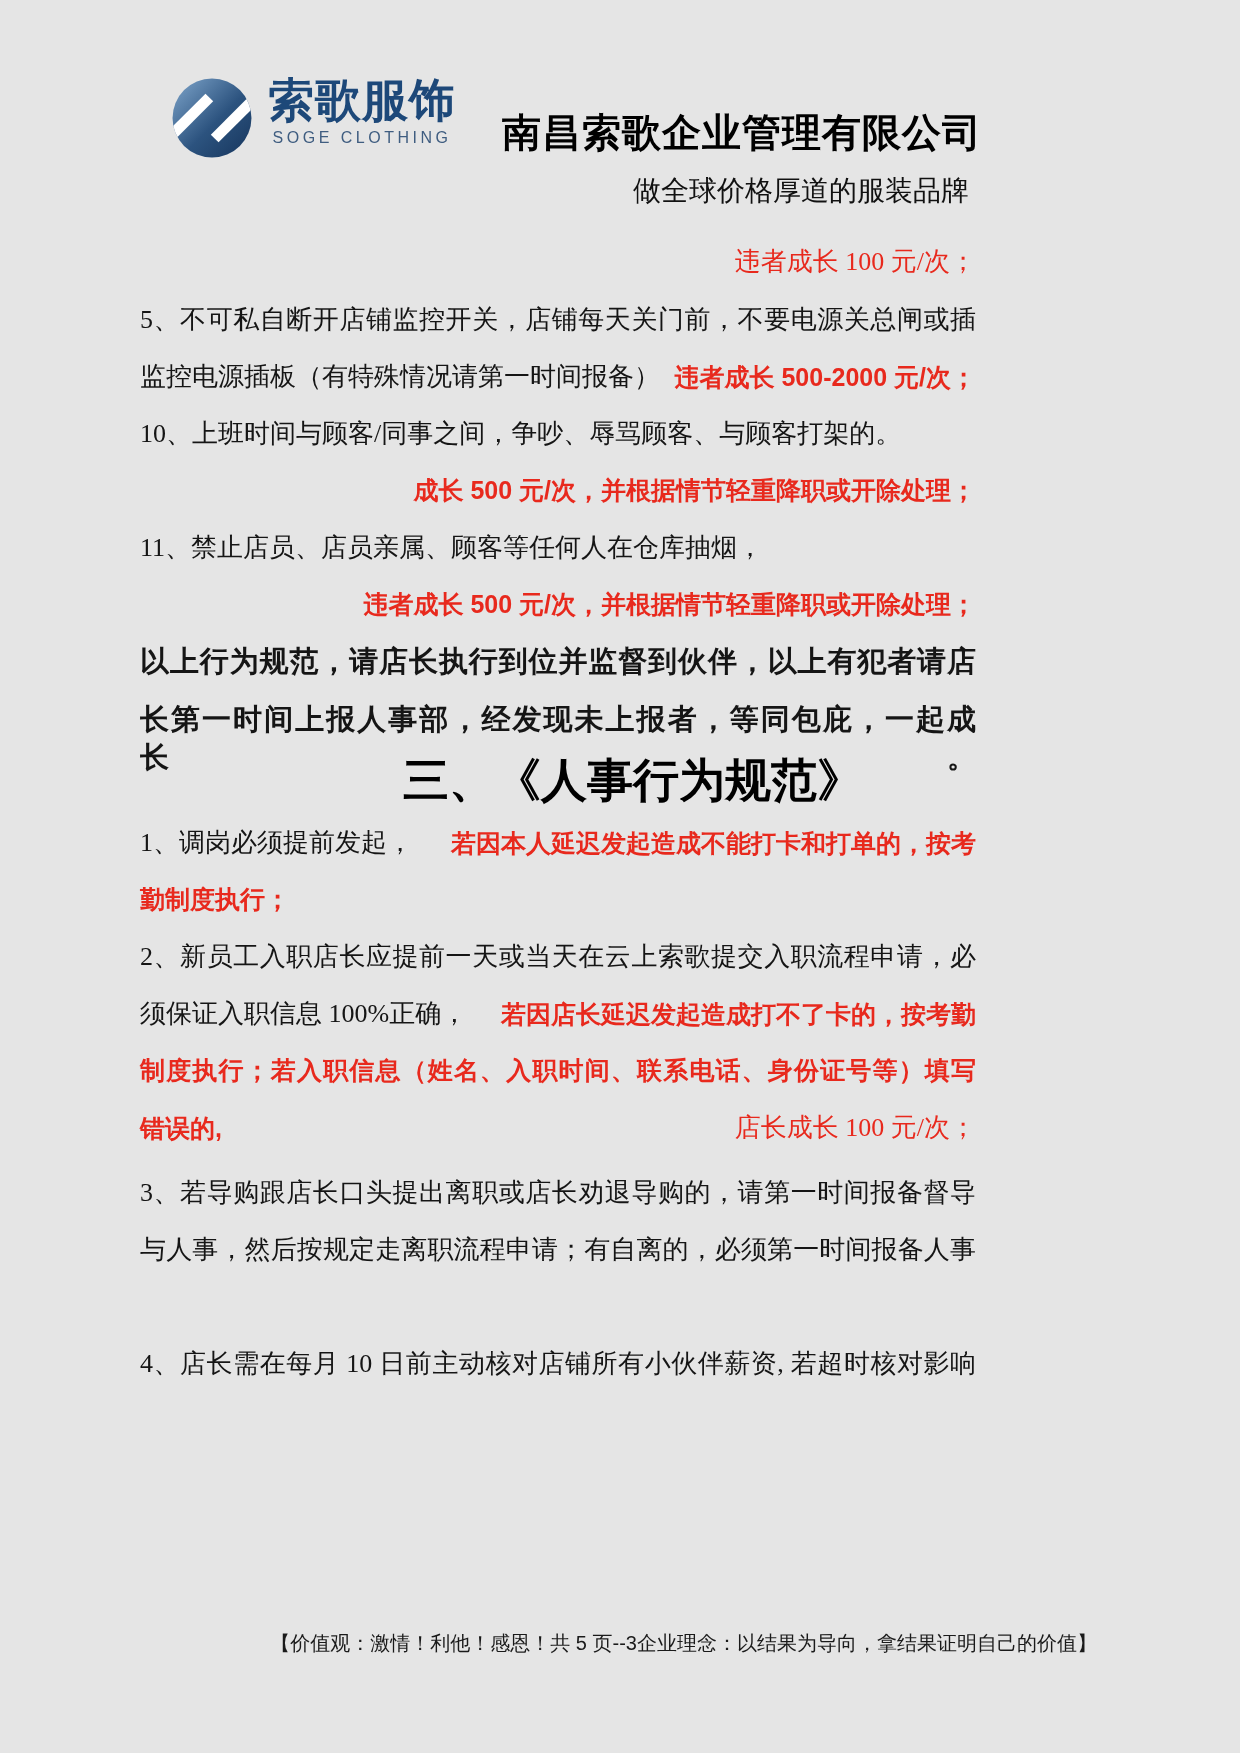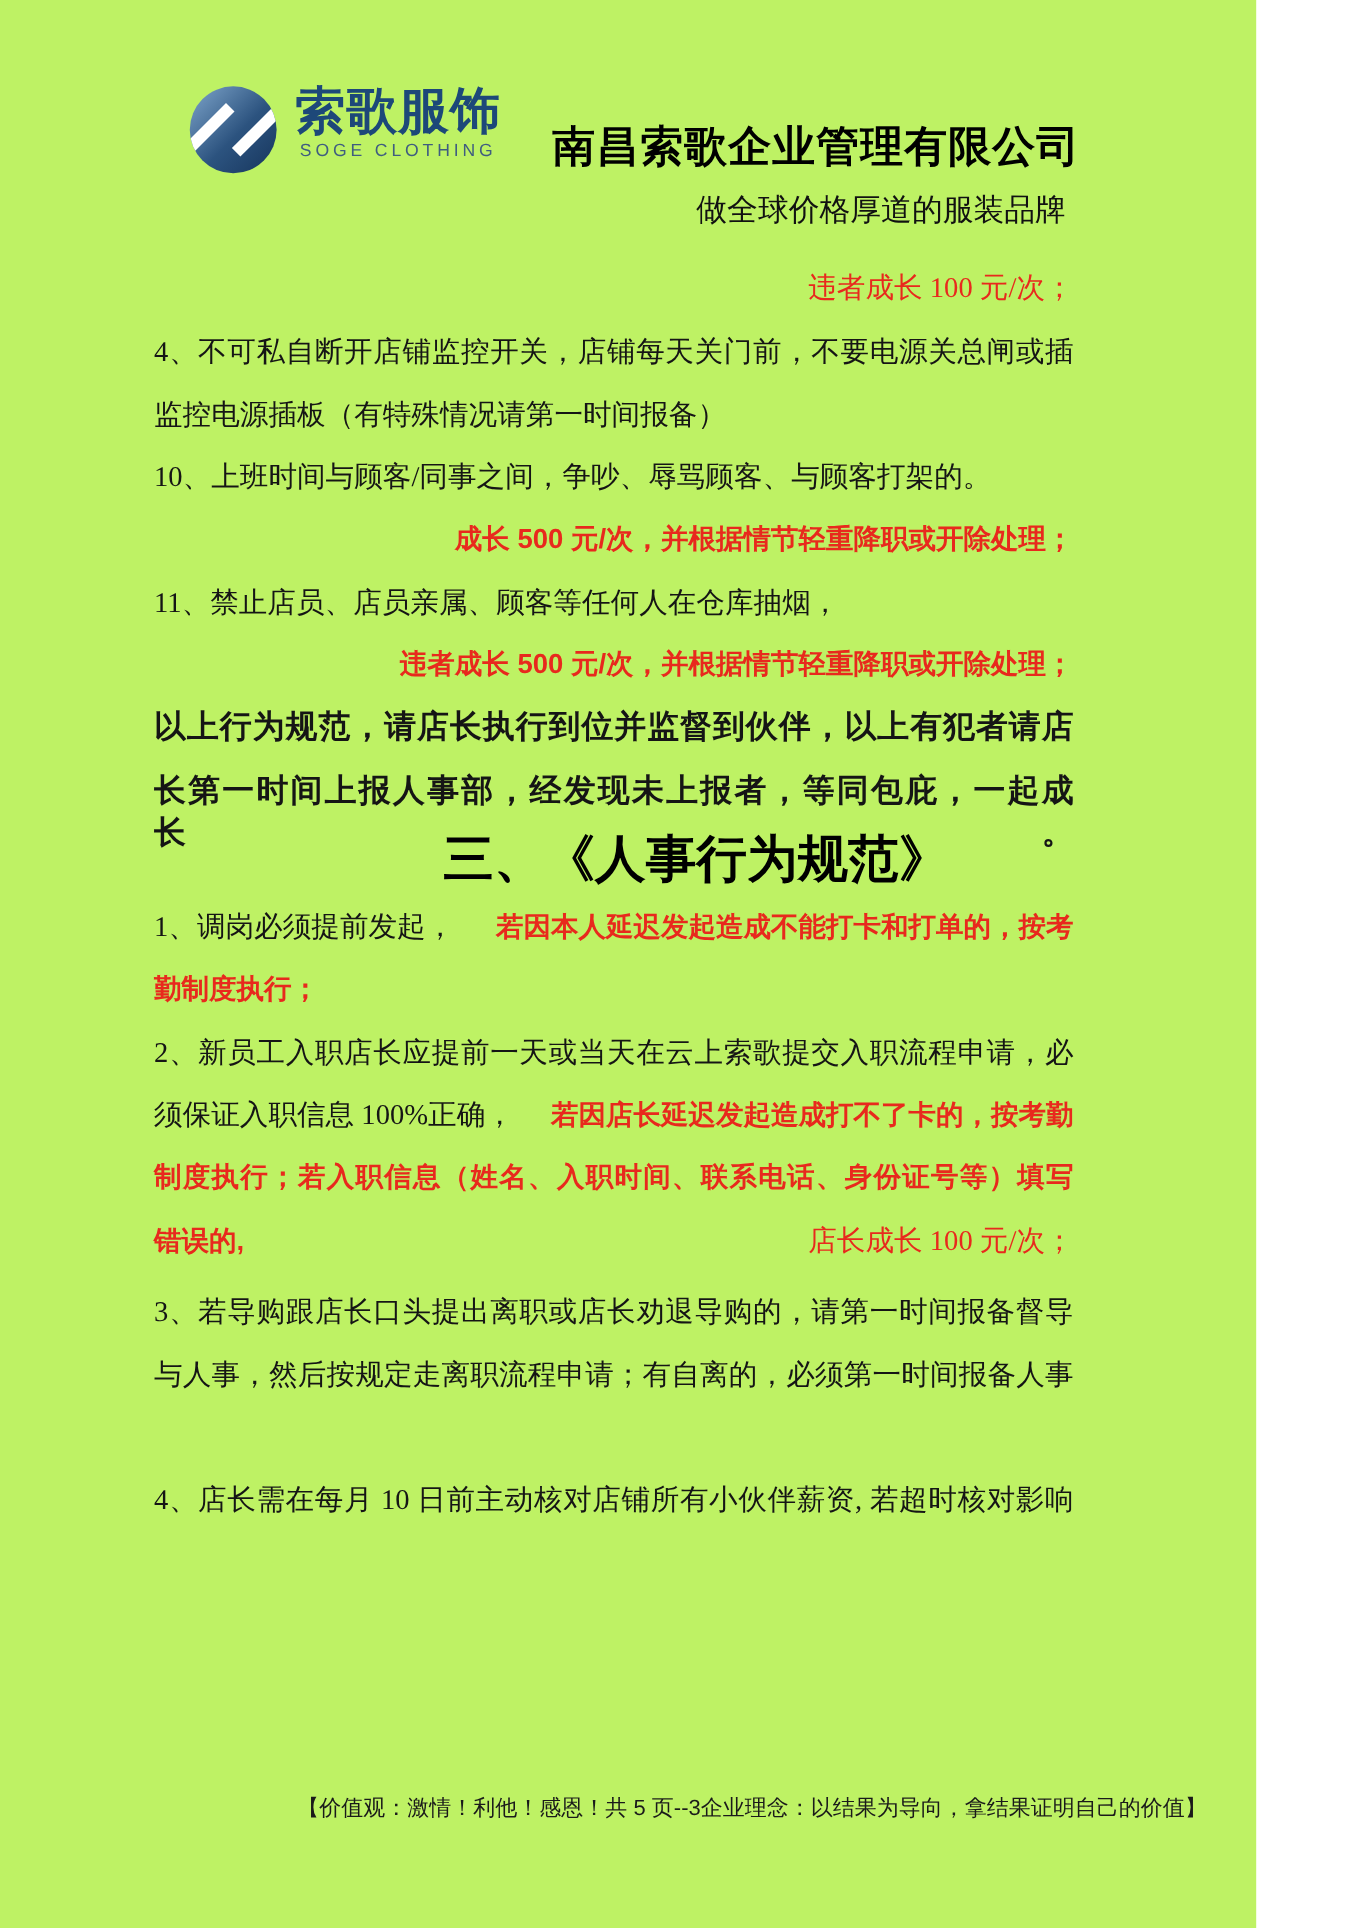--- a/index.html
+++ b/index.html
@@ -3,22 +3,22 @@
 <meta charset="utf-8">
 <style>
   :root{
     --red:#e8291d;
     --ink:#151515;
     --brand:#1d4879;
   }
   html,body{margin:0;padding:0;background:#fff;}
   .page{
     position:relative;
-    width:1142px;height:1753px;
-    background:#bef264;
+    width:1240px;height:1753px;
+    background:#e5e5e5;
     overflow:hidden;
     font-family:"Liberation Serif","DejaVu Serif",serif;
     color:var(--ink);
   }
   
   .logo-block{position:absolute;left:170px;top:76px;display:flex;align-items:flex-start;gap:14px;}
   .logo-icon{width:84px;height:84px;flex:0 0 auto;}
   .logo-text{display:flex;flex-direction:column;}
   .logo-cn{
     font-family:"Liberation Sans","DejaVu Sans",sans-serif;
@@ -97,23 +97,24 @@
       <span class="logo-cn">索歌服饰</span>
       <span class="logo-en">SOGE CLOTHING</span>
     </div>
   </div>
 
   <div class="company-title">南昌索歌企业管理有限公司</div>
   <div class="slogan">做全球价格厚道的服装品牌</div>
 
   <div class="line rt red" style="top:245px">违者成长 100 元/次；</div>
 
-  <div class="line just" style="top:303px">4、不可私自断开店铺监控开关，店铺每天关门前，不要电源关总闸或插</div>
+  <div class="line just" style="top:303px">5、不可私自断开店铺监控开关，店铺每天关门前，不要电源关总闸或插</div>
   <div class="line flexline" style="top:360px">
     <span>监控电源插板（有特殊情况请第一时间报备）</span>
+    <span class="boldred">违者成长 500-2000 元/次；</span>
   </div>
 
   <div class="line" style="top:417px">10、上班时间与顾客/同事之间，争吵、辱骂顾客、与顾客打架的。</div>
   <div class="line rt boldred" style="top:474px">成长 500 元/次，并根据情节轻重降职或开除处理；</div>
 
   <div class="line" style="top:531px">11、禁止店员、店员亲属、顾客等任何人在仓库抽烟，</div>
   <div class="line rt boldred" style="top:588px">违者成长 500 元/次，并根据情节轻重降职或开除处理；</div>
 
   <div class="line just sum" style="top:701px">长第一时间上报人事部，经发现未上报者，等同包庇，一起成长。</div>
   <div class="line just sum" style="top:643px">以上行为规范，请店长执行到位并监督到伙伴，以上有犯者请店</div>

